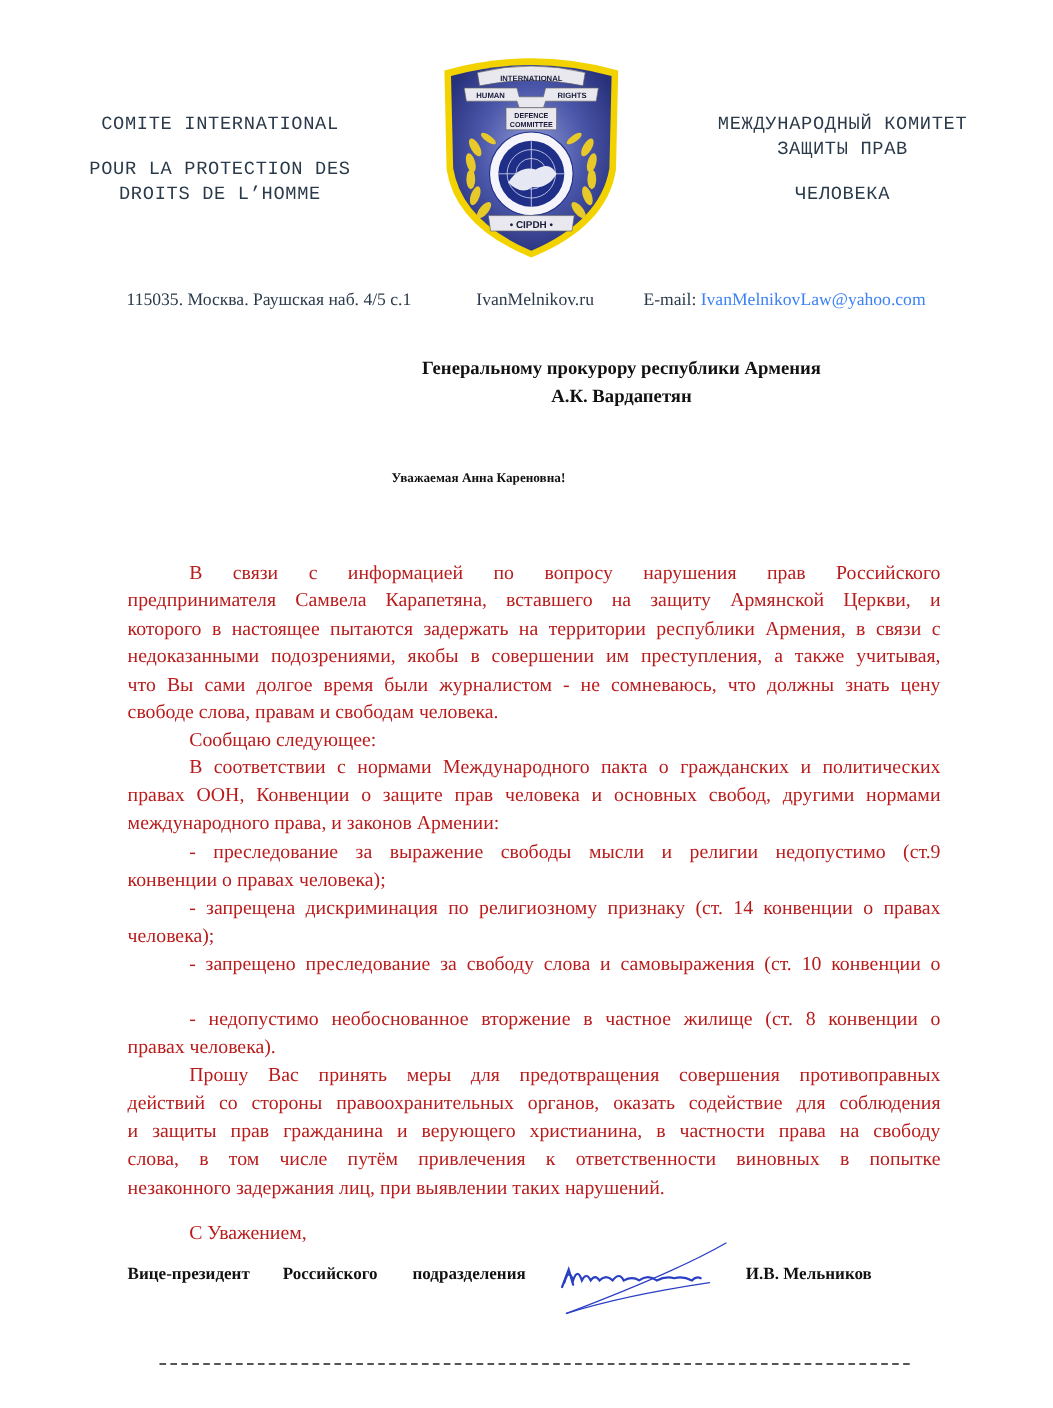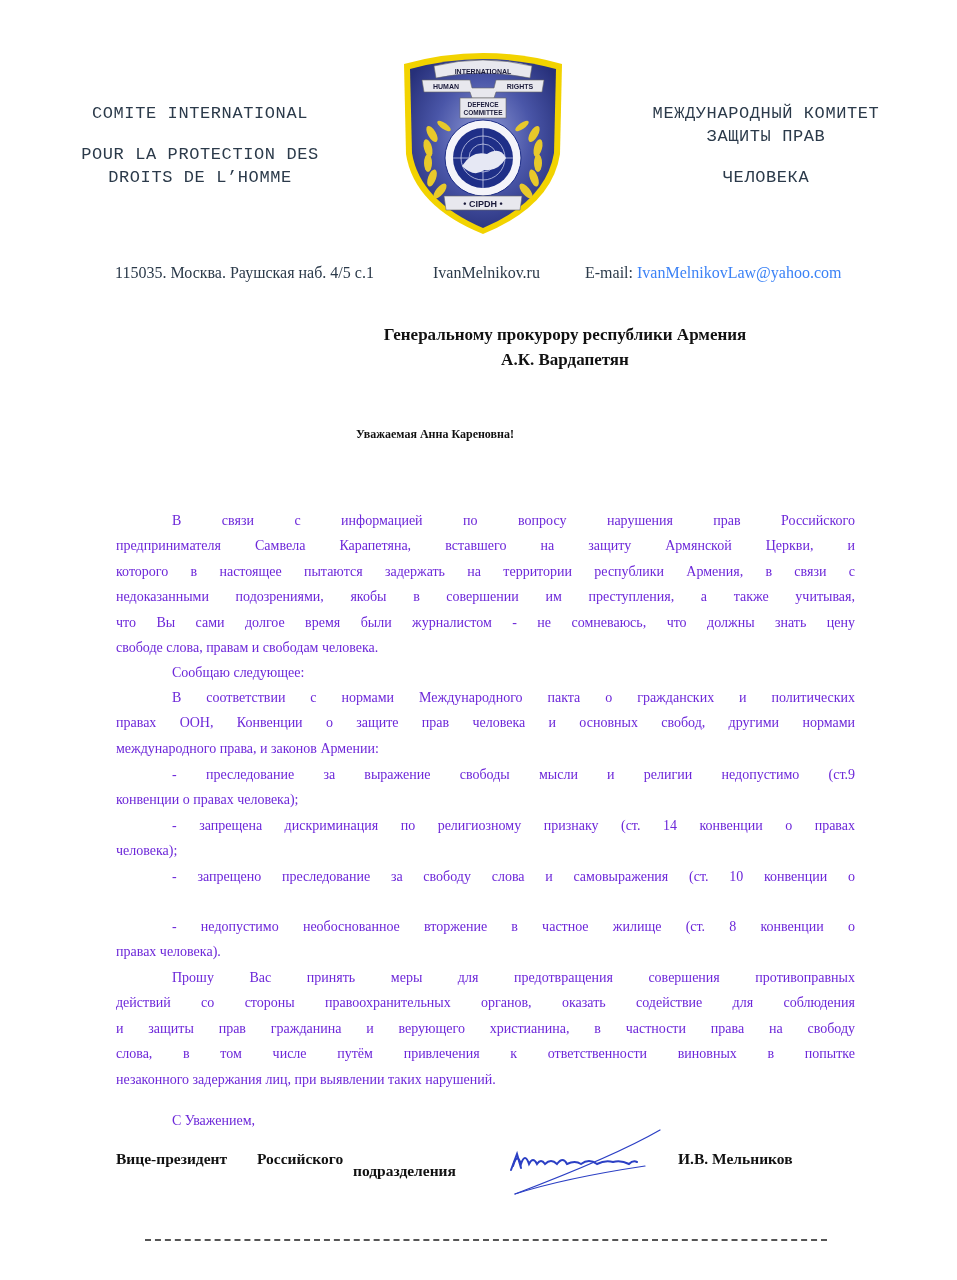--- a/index.html
+++ b/index.html
@@ -2,21 +2,21 @@
 <html><head>
 <meta charset="utf-8">
 <style>
   html, body { margin:0; padding:0; background:#ffffff; }
   body { width:957px; height:1280px; position:relative; overflow:hidden; font-family:"Liberation Serif", serif; color:#111; }
   .abs { position:absolute; }
   .hdr { color:#2b3a4a; font-family:Liberation Mono, monospace; font-size:17px; letter-spacing:0.6px; text-align:center; white-space:nowrap; }
   .contact { font-family:"Liberation Serif", serif; font-size:16px; color:#2b3a4a; white-space:nowrap;margin-top:16px; }
   .contact a { color:#3b82f6; }
   .bold { font-weight:bold; font-family:"Liberation Serif", serif; }
-  .para { position:absolute; left:116px; width:739px; font-family:"Liberation Serif", serif; font-size:14px; line-height:25.4px; text-align:justify; color:#6d28d9; }
+  .para { position:absolute; left:116px; width:739px; font-family:"Liberation Serif", serif; font-size:18px; line-height:25.4px; text-align:justify; color:#b91c1c; }
   .para .ind { display:inline-block; width:56px; }
   .line { display:block; text-align:justify; text-align-last:justify; }
   .line.last { text-align-last:left; }
   .sigrow { position:absolute; top:1150px; left:116px; font-family:"Liberation Serif", serif; font-weight:bold; font-size:15.5px; color:#111; }
   .footer-line { position:absolute; left:145px; top:1239px; width:682px; height:0; border-top:2px dashed #555; }
 </style>
 </head>
 <body>
 
 <div class="abs hdr" style="left:60px; top:104px; width:280px;">COMITE  INTERNATIONAL</div>
@@ -131,21 +131,21 @@
 </div>
 
 <div class="para" style="top:1108px;">
   <span class="line last"><span class="ind"></span><span>С Уважением,</span></span>
 </div>
 
 <div class="sigrow">
   <span>Вице-президент</span>
 </div>
 <div class="sigrow" style="left:257px;">Российского</div>
-<div class="sigrow" style="left:353px;margin-top:12px;">подразделения</div>
+<div class="sigrow" style="left:375px;">подразделения</div>
 <div class="sigrow" style="left:678px;">И.В. Мельников</div>
 
 <div class="abs" style="left:505px; top:1126px; width:160px; height:72px;">
   <svg width="160" height="72" viewBox="0 0 160 72">
     <g fill="none" stroke="#2b3fc4" stroke-width="2" stroke-linecap="round">
       <path d="M8 40 Q12 26 16 38 Q20 26 24 38 Q28 30 32 38 Q36 32 40 38 Q46 32 52 38 Q58 30 62 38 Q70 34 76 38 Q84 32 92 38 Q100 34 108 36 Q116 34 124 38 Q128 34 132 36"></path>
       <path d="M6 44 L12 28 L16 42"></path>
     </g>
     <g fill="none" stroke="#2b3fc4" stroke-width="1.2" stroke-linecap="round">
       <path d="M155 4 Q110 30 10 68"></path>

